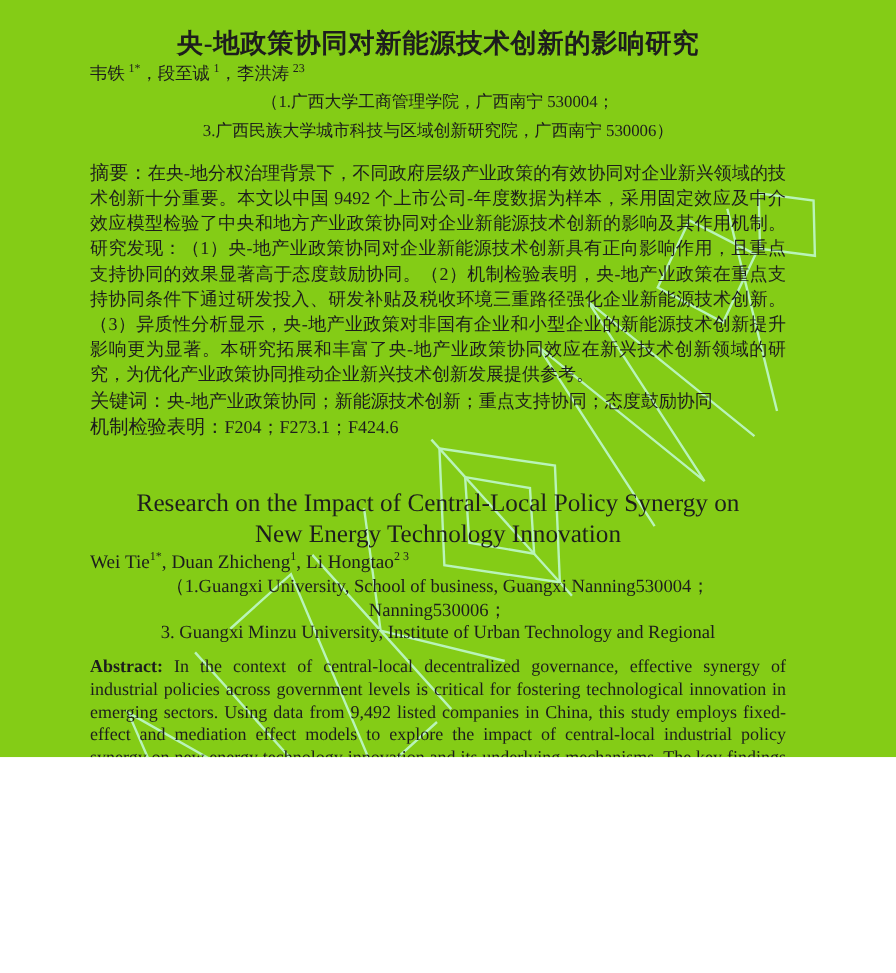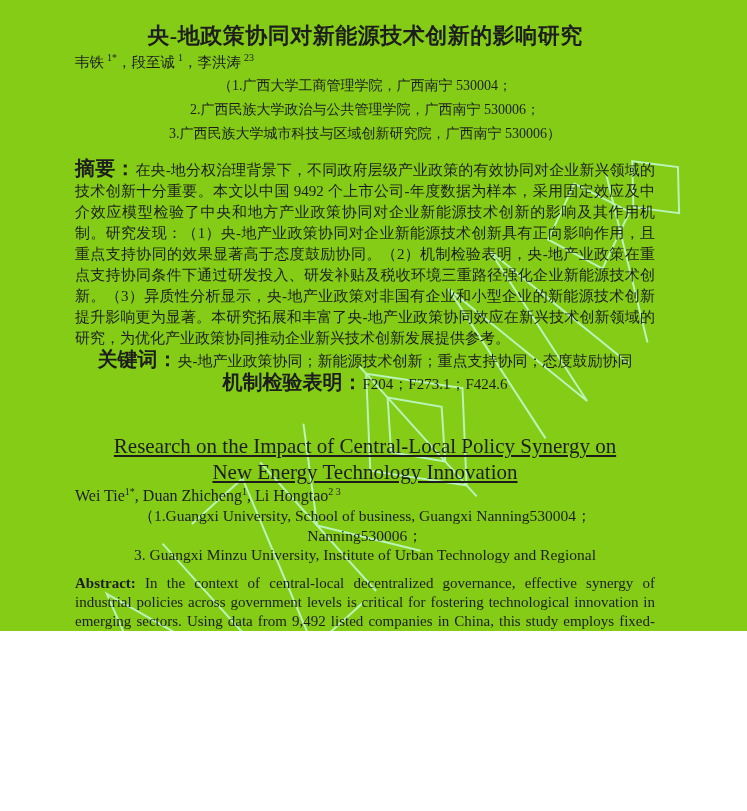--- a/index.html
+++ b/index.html
@@ -47,35 +47,34 @@
   }
   .cn-abstract {
     margin-top: 12px;
     font-size: 15px;
     line-height: 21px;
     text-align: justify;
   }
   .cn-keywords, .cn-clc {
     font-size: 15px;
     line-height: 21px;
-    text-align: center;
+    text-align: left;
   }
   .label-hei {
-    font-weight: 700;
+    font-weight: 400;
     font-family: "Liberation Sans", "DejaVu Sans", sans-serif;
-    font-size: 20px;
+    font-size: 16px;
   }
 
   
   .en-section { margin-top: 38px; }
   .en-title {
     font-size: 21px;
     line-height: 26px;
     text-align: center;
-    text-decoration: underline;
   }
   .en-authors {
     margin-top: 1px;
     font-size: 16px;
     line-height: 20px;
   }
   .en-affils {
     font-size: 15.5px;
     line-height: 19.5px;
     text-align: center;
@@ -126,21 +125,20 @@
   <div class="content">
 
     <div class="cn-title">央-地政策协同对新能源技术创新的影响研究</div>
 
     <div class="cn-authors">
       <span>韦铁</span><sup class="sup-gap">1*</sup><span>，</span><span>段至诚</span><sup class="sup-gap">1</sup><span>，</span><span>李洪涛</span><sup class="sup-gap">23</sup>
     </div>
 
     <div class="cn-affils">
       <div>（1.广西大学工商管理学院，广西南宁 530004；</div>
-      <div>2.广西民族大学政治与公共管理学院，广西南宁 530006；</div>
       <div>3.广西民族大学城市科技与区域创新研究院，广西南宁 530006）</div>
     </div>
 
     <div class="cn-abstract">
       <span class="label-hei">摘要：</span><span>在央-地分权治理背景下，不同政府层级产业政策的有效协同对企业新兴领域的技术创新十分重要。本文以中国 9492 个上市公司-年度数据为样本，采用固定效应及中介效应模型检验了中央和地方产业政策协同对企业新能源技术创新的影响及其作用机制。研究发现：（1）央-地产业政策协同对企业新能源技术创新具有正向影响作用，且重点支持协同的效果显著高于态度鼓励协同。（2）机制检验表明，央-地产业政策在重点支持协同条件下通过研发投入、研发补贴及税收环境三重路径强化企业新能源技术创新。（3）异质性分析显示，央-地产业政策对非国有企业和小型企业的新能源技术创新提升影响更为显著。本研究拓展和丰富了央-地产业政策协同效应在新兴技术创新领域的研究，为优化产业政策协同推动企业新兴技术创新发展提供参考。</span>
     </div>
 
     <div class="cn-keywords">
       <span class="label-hei">关键词：</span><span>央-地产业政策协同；新能源技术创新；重点支持协同；态度鼓励协同</span>
     </div>

